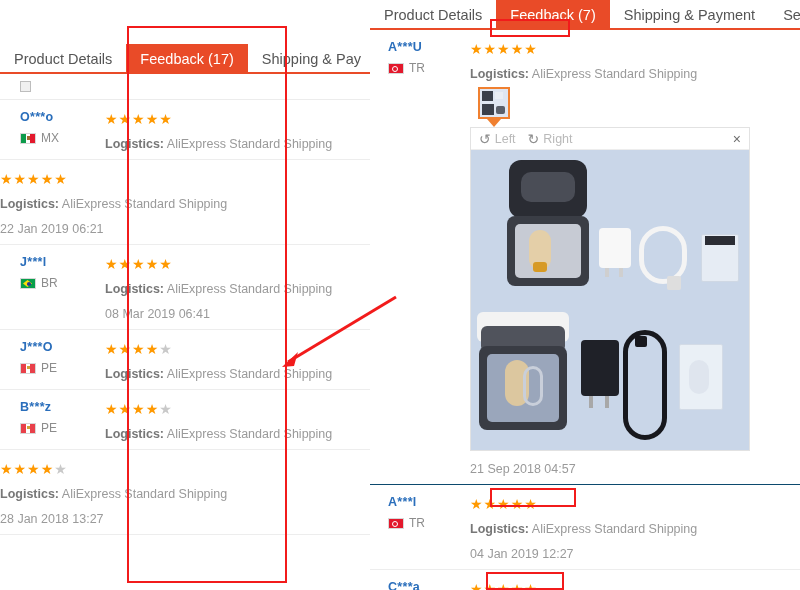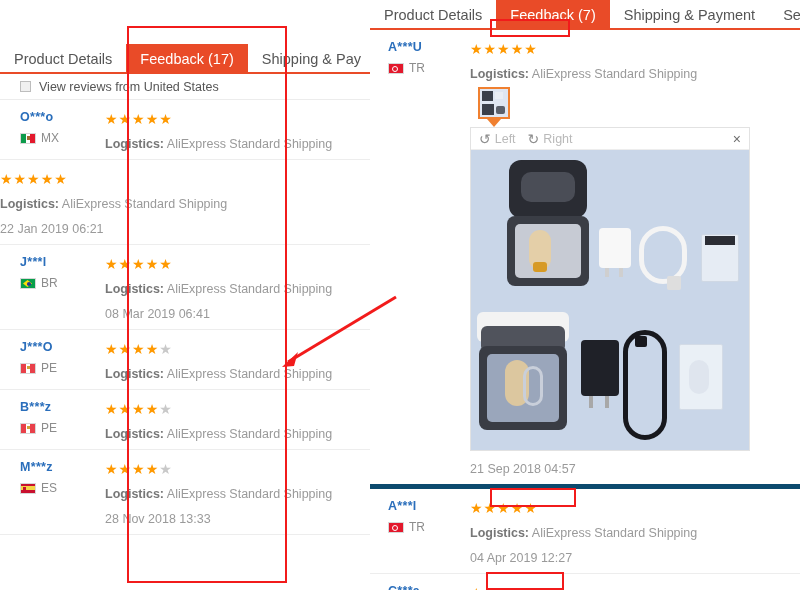--- a/index.html
+++ b/index.html
@@ -128,21 +128,20 @@
 <body>
 
 <div class="panel" id="left-panel">
 
   <div class="tabbar">
     <span class="tab">Product Details</span><span class="tab active">Feedback (17)</span><span class="tab">Shipping &amp; Pay</span>
   </div>
 
   <div class="filter-row">
     <span class="chkbox"></span>
-    <span>View reviews from United States</span>
   </div>
 
   <div>
 
     <div class="review">
       <div class="rv-user">
         <div class="rv-name">O***o</div>
         <div class="rv-loc">
           <span class="flag f-mx">
               <i></i>
@@ -232,54 +231,42 @@
       <div class="rv-body">
         <div class="stars"><span class="star">★★★★</span><span class="star off">★</span></div>
         <div class="rv-log">
           <b>Logistics:</b>
           <span>AliExpress Standard Shipping</span>
         </div>
       </div>
     </div>
 
     <div class="review">
-      <div class="rv-user">
-        <div class="rv-name">M***z</div>
-        <div class="rv-loc">
-          <span class="flag f-es">
-              <i></i>
-              <i></i>
-              <i></i>
-              <span class="dot"></span>
-            </span>
-          <span>ES</span>
-        </div>
-      </div>
       <div class="rv-body">
         <div class="stars"><span class="star">★★★★</span><span class="star off">★</span></div>
         <div class="rv-log">
           <b>Logistics:</b>
           <span>AliExpress Standard Shipping</span>
         </div>
-        <div class="rv-date">28 Nov 2018 13:33</div>
+        <div class="rv-date">28 Jan 2018 13:27</div>
       </div>
     </div>
 
   </div>
 </div>
 
 <div class="panel" id="right-panel">
 
   <div class="tabbar">
     <span class="tab">Product Details</span><span class="tab active">Feedback (7)</span><span class="tab">Shipping &amp; Payment</span><span class="tab">Sell</span>
   </div>
 
   <div>
 
-    <div class="review" style="border-bottom:5px solid #0c4a6e;">
+    <div class="review" style="border-bottom:1px solid #0c4a6e;">
       <div class="rv-user">
         <div class="rv-name">A***U</div>
         <div class="rv-loc">
           <span class="flag f-tr">
               <span class="dot"></span>
             </span>
           <span>TR</span>
         </div>
       </div>
       <div class="rv-body">
@@ -358,21 +345,21 @@
             </span>
           <span>TR</span>
         </div>
       </div>
       <div class="rv-body">
         <div class="stars"><span class="star">★★★★★</span></div>
         <div class="rv-log">
           <b>Logistics:</b>
           <span>AliExpress Standard Shipping</span>
         </div>
-        <div class="rv-date">04 Apr 2019 12:27</div>
+        <div class="rv-date">04 Jan 2019 12:27</div>
       </div>
     </div>
 
     <div class="review" style="border-bottom:none;">
       <div class="rv-user">
         <div class="rv-name">C***a</div>
       </div>
       <div class="rv-body">
         <div class="stars"><span class="star">★★★★★</span></div>
       </div>

